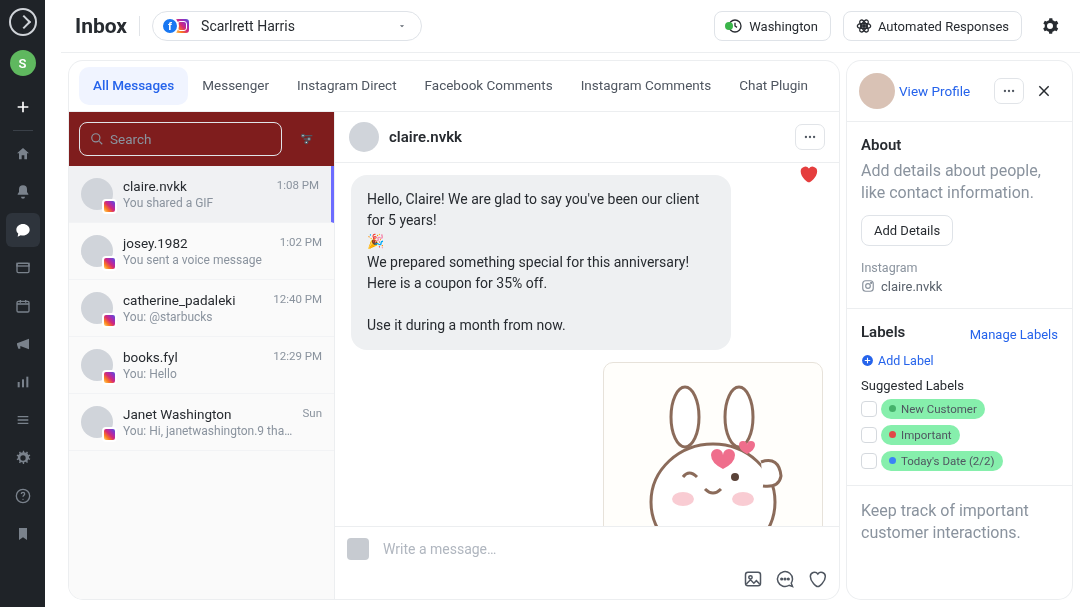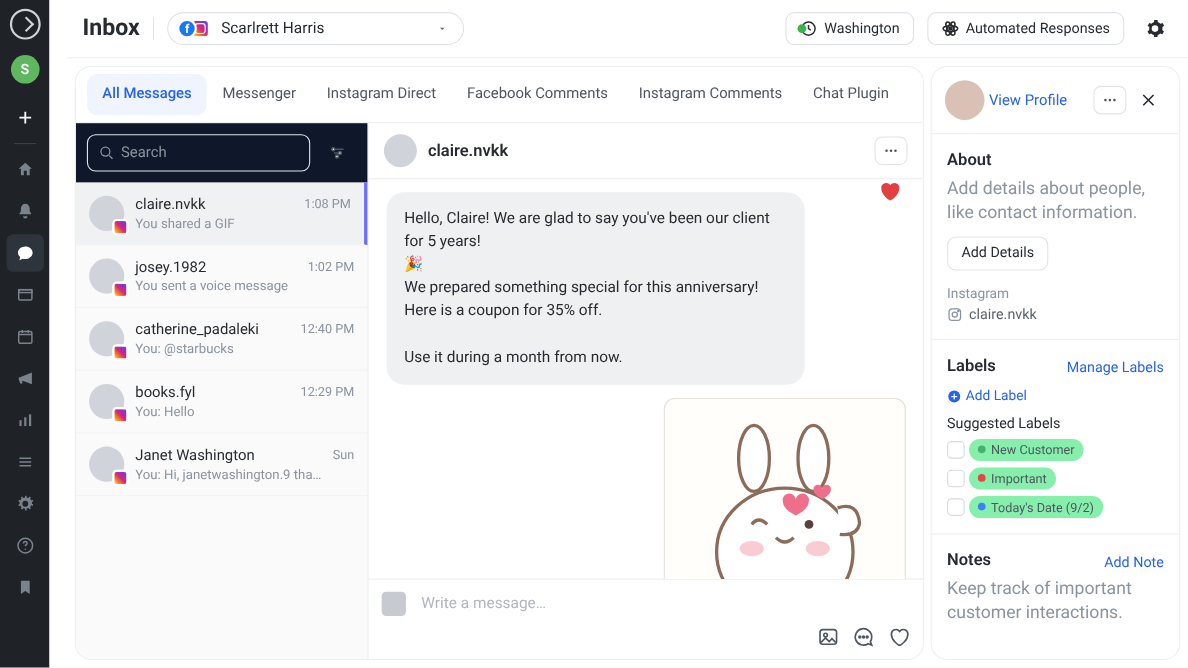--- a/index.html
+++ b/index.html
@@ -27,21 +27,21 @@
 .pill-btn .status-dot { width: 8px; height: 8px; border-radius: 50%; background: #3bb54a; position: absolute; top: 10px; left: 10px; }
 .icon-btn { width: 32px; height: 32px; display: flex; align-items: center; justify-content: center; color: #272b30; cursor: pointer; }
 .vdiv { width: 1px; height: 20px; background: #e1e4e8; }
 .content { display: flex; flex: 1; min-height: 0; }
 .inbox-col { width: 770px; display: flex; flex-direction: column; background: #fff; border-radius: 14px; margin: 8px 0 8px 8px; overflow: hidden; box-shadow: 0 0 0 1px #eceef0; }
 .tabs { display: flex; border-bottom: 1px solid #eceef0; padding: 0 10px; }
 .tab { padding: 16px 14px; font-size: 13.5px; color: #4f5660; cursor: pointer; border-bottom: 2px solid transparent; }
 .tab.active { color: #2563eb; background: #f0f4ff; border-radius: 10px; margin: 6px 0; padding: 10px 14px; font-weight: 500; }
 .inbox-body { flex: 1; display: flex; min-height: 0; }
 .threads { width: 266px; border-right: 1px solid #eceef0; display: flex; flex-direction: column; background: #fafafa;}
-.search-row { padding: 10px; display: flex; gap: 8px; background:#0f172a;}
+.search-row { padding: 10px; display: flex; gap: 8px; background:#7f1d1d;}
 .search-box { flex: 1; display: flex; align-items: center; gap: 6px; border: 1px solid #e1e4e8; border-radius: 8px; padding: 6px 10px; color: #8a939e; font-size: 13.5px; }
 .filter-btn { width: 34px; height: 34px; display: flex; align-items: center; justify-content: center; color: #4f5660; cursor: pointer; }
 .thread { display: flex; padding: 12px; gap: 10px; cursor: pointer; position: relative; border-bottom: 1px solid #f2f3f5; }
 .thread.active { background: #f0f1f3; border-right: 3px solid #6c6cff; }
 .thread-avatar { width: 32px; height: 32px; border-radius: 50%; background: #d0d4da; flex-shrink: 0; position: relative; }
 .thread-avatar .mini { position: absolute; bottom: -4px; right: -4px; width: 15px; height: 15px; border-radius: 4px; background: linear-gradient(45deg,#feda75,#fa7e1e,#d62976,#962fbf,#4f5bd5); border: 2px solid #fff; }
 .thread-body { flex: 1; min-width: 0; }
 .thread-name { font-size: 13.5px; color: #272b30; }
 .thread-preview { font-size: 12px; color: #8a939e; margin-top: 2px; white-space: nowrap; overflow: hidden; text-overflow: ellipsis; }
 .thread-time { font-size: 11.5px; color: #8a939e; }
@@ -409,28 +409,24 @@
                 <div class="chip-check"></div>
     <div class="chip">
                   <div class="chip-dot" style="background:#e24848"></div>
                   <span>Important</span>
                 </div>
               </div>
               <div class="chip-wrap">
                 <div class="chip-check"></div>
     <div class="chip">
                   <div class="chip-dot" style="background:#3b82f6"></div>
-                  <span>Today's Date (9/2)</span>
+                  <span>Today's Date (2/2)</span>
                 </div>
               </div>
             </div>
         </div>
       </div>
       <div class="sp-section" style="border-bottom:none">
-        <div class="sp-row">
-          <div class="sp-title">Notes</div>
-          <div class="sp-action">Add Note</div>
-        </div>
         <div class="sp-text">Keep track of important customer interactions.</div>
       </div>
     </div>
   </div>
 </div>
 
 </body></html>

